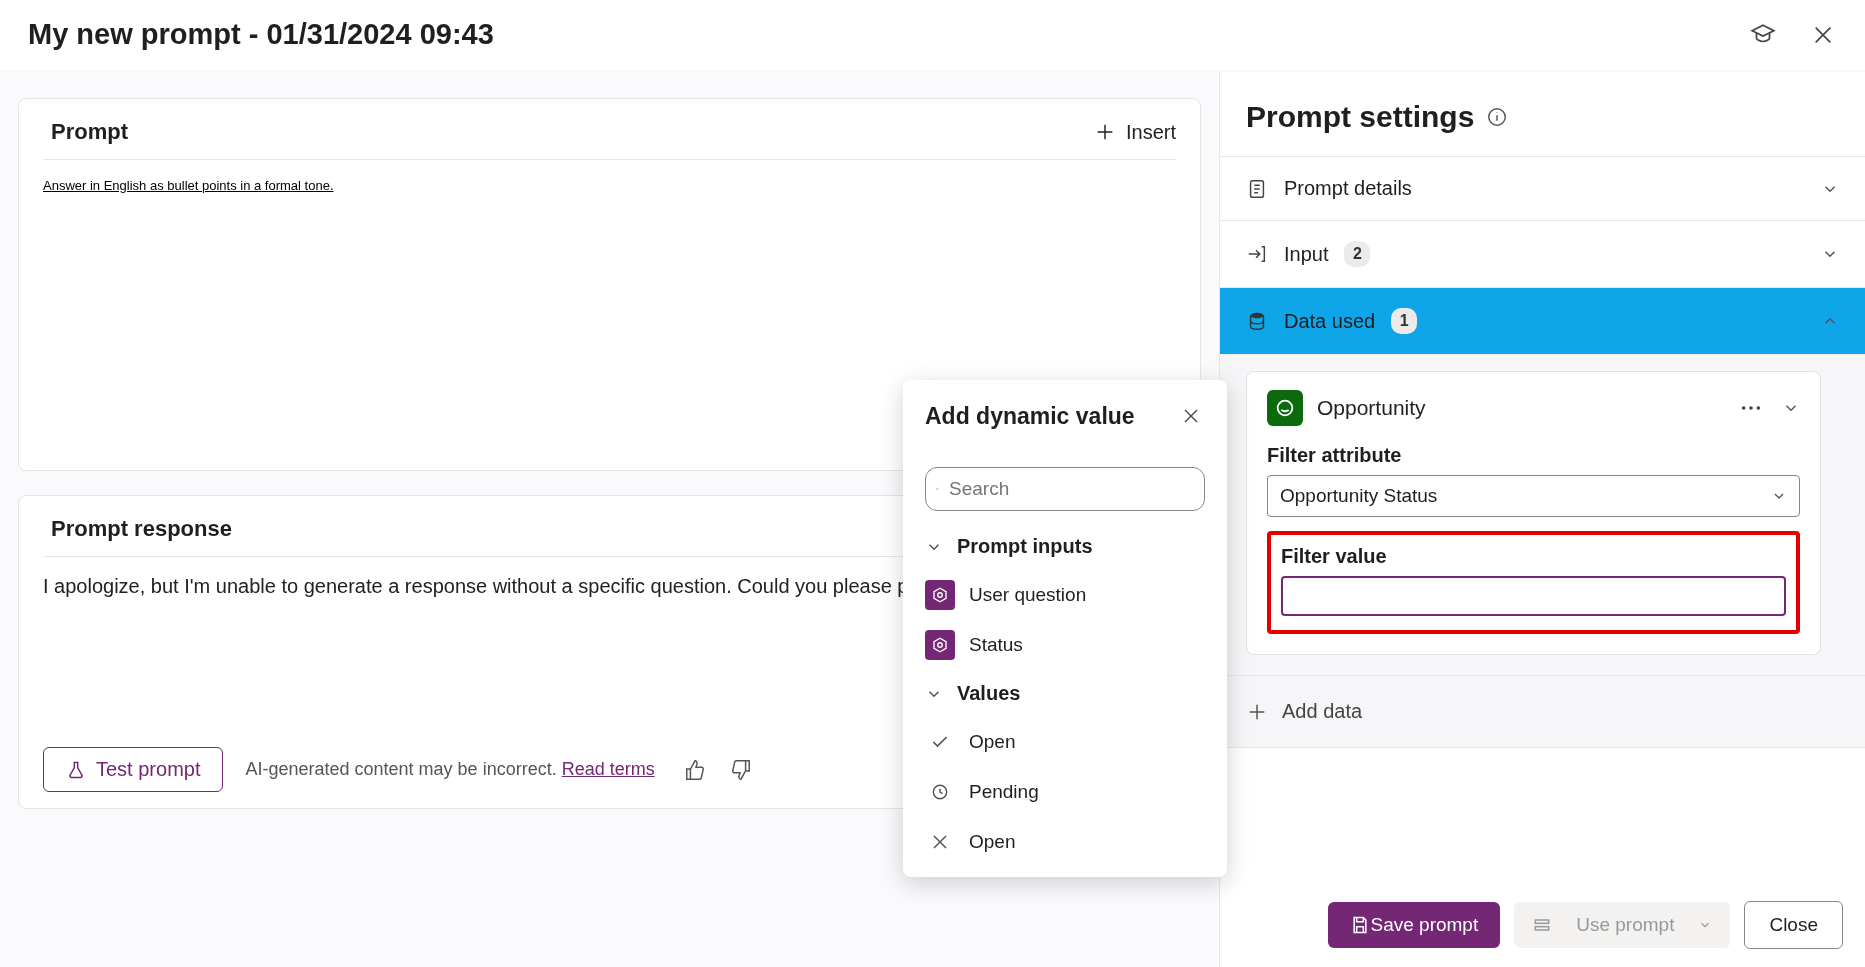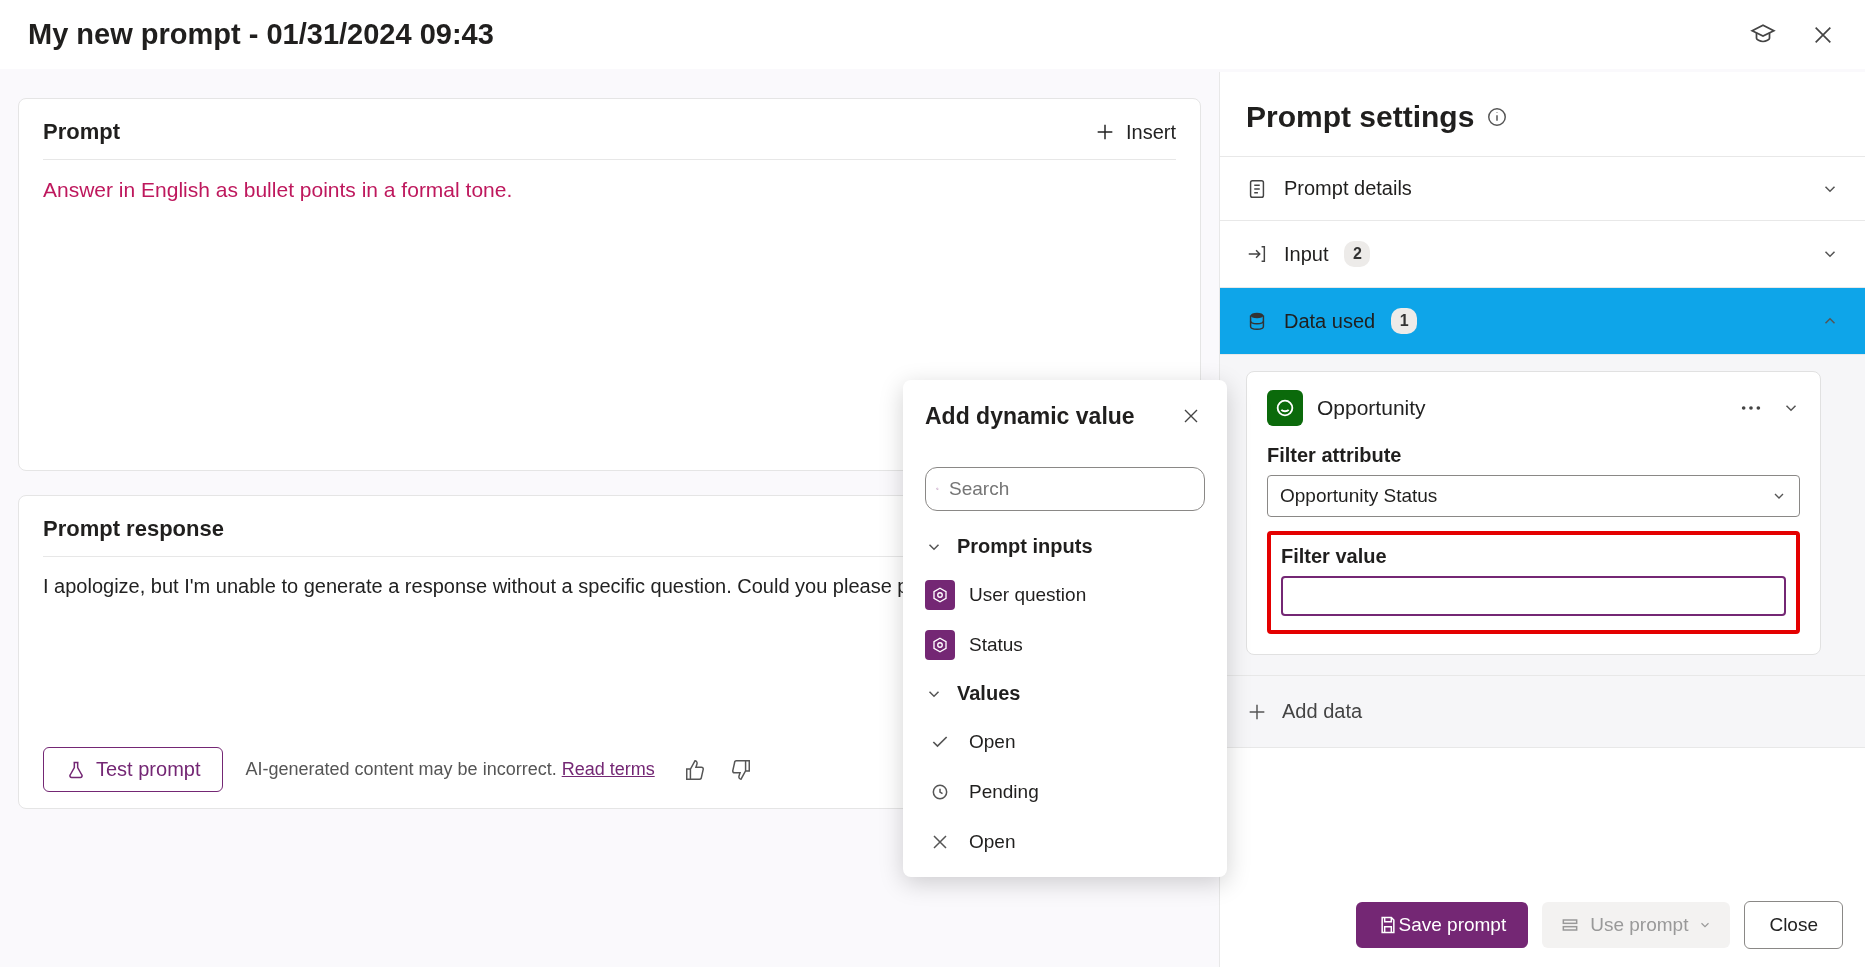--- a/index.html
+++ b/index.html
@@ -5,23 +5,23 @@
   * { box-sizing: border-box; margin: 0; padding: 0; font-family: "Segoe UI", Arial, sans-serif; }
   body { background: #faf9fc; color: #201f1e; width: 1865px; height: 967px; overflow: hidden; position: relative; }
   .header { display: flex; align-items: center; justify-content: space-between; padding: 18px 28px 18px 28px; background: #fff; }
   .header-title { font-size: 29px; font-weight: 600; color: #201f1e; }
   .header-actions { display: flex; gap: 32px; align-items: center; }
   .icon-btn { cursor: pointer; display: inline-flex; align-items: center; justify-content: center; width: 28px; height: 28px; }
   .main { display: flex; position: absolute; top: 72px; left: 0; right: 0; bottom: 0; }
   .left { flex: 1; padding: 26px 18px 0 18px; display: flex; flex-direction: column; gap: 24px; background:#faf9fc; }
   .card { background: #fff; border: 1px solid #e5e5e5; border-radius: 8px; padding: 20px 24px; position: relative; }
   .card-header { display: flex; align-items: center; justify-content: space-between; padding-bottom: 14px; border-bottom: 1px solid #e7e7e7; }
-  .card-title { font-size: 22px; font-weight: 600; }
+  .card-title { font-size: 22px; font-weight: 600; margin-left: 8px; }
   .insert-btn { display: flex; align-items: center; gap: 10px; font-size: 20px; cursor: pointer; color: #222; }
-  .prompt-body { padding-top: 18px; font-size: 21px; color: #be185d; min-height: 290px; }
+  .prompt-body { padding-top: 18px; font-size: 13px; color: #000000; min-height: 290px; text-decoration: underline; }
   .response-body { padding-top: 18px; font-size: 20px; color: #222; min-height: 170px; }
   .response-footer { display: flex; align-items: center; gap: 22px; margin-top: 10px; padding-top:10px;}
   .test-btn { border: 1px solid #742774; color: #742774; background: #fff; border-radius: 6px; padding: 10px 22px; font-size: 20px; display: flex; align-items: center; gap: 10px; cursor: pointer; }
   .disclaimer { font-size: 18px; color: #555; }
   .read-terms { color: #742774; text-decoration: underline; cursor: pointer; }
   .thumbs { display:flex; gap:18px; margin-left:4px;}
   .right { width: 646px; background: #fff; border-left: 1px solid #e8e8e8; display: flex; flex-direction: column; position:relative;}
   .settings-header { font-size: 30px; font-weight: 700; padding: 28px 26px 22px 26px; display:flex; align-items:center; gap:12px;}
   .accordion { border-top: 1px solid #e8e8e8; }
   .acc-row { display: flex; align-items: center; justify-content: space-between; padding: 20px 26px; border-bottom: 1px solid #e8e8e8; cursor: pointer; }
@@ -36,21 +36,21 @@
   .entity-name { font-size:21px; color:#222; }
   .entity-head-right { display:flex; align-items:center; gap:20px;}
   .field-label { font-size:20px; font-weight:600; margin-bottom:8px; display:block;}
   .select-wrap { border:1px solid #8a8886; border-radius:4px; height:42px; display:flex; align-items:center; justify-content:space-between; padding:0 12px; font-size:19px; margin-bottom:14px; cursor:pointer; background:#fff;}
   .filter-value-box { border:4px solid #e40000; border-radius:4px; padding:10px 10px 14px 10px; margin-top:4px;}
   .filter-value-input { width:100%; height:40px; border:2px solid #742774; border-radius:4px; padding:0 10px; font-size:18px; outline:none;}
   @keyframes blink { 50% { opacity:0; } }
   .add-data { display:flex; align-items:center; gap:14px; padding:24px 26px; font-size:20px; color:#444; cursor:pointer; background:#f6f6f8; border-bottom:1px solid #e8e8e8;}
   .footer-bar { position:absolute; bottom:0; right:0; display:flex; gap:14px; padding:18px 22px; align-items:center; background:#fff;}
   .btn-primary { background:#742774; color:#fff; border:none; border-radius:6px; padding:12px 22px; font-size:19px; display:flex; align-items:center; cursor:pointer;}
-  .btn-secondary { background:#f3f2f1; color:#999; border:none; border-radius:6px; padding:12px 18px; font-size:19px; display:flex; align-items:center; gap:10px; cursor:not-allowed;}
+  .btn-secondary { background:#f3f2f1; color:#999; border:none; border-radius:6px; padding:12px 18px; font-size:19px; display:flex; align-items:center; gap:24px; cursor:not-allowed;}
   .btn-outline { background:#fff; color:#222; border:1px solid #8a8886; border-radius:6px; padding:12px 24px; font-size:19px; cursor:pointer;}
   
   .popover { position:absolute; width:324px; background:#fff; border-radius:8px; box-shadow:0 6px 24px rgba(0,0,0,0.18); left:903px; top:380px; z-index:50; padding:0 0 10px 0;}
   .pop-head { display:flex; align-items:center; justify-content:space-between; padding:22px 22px 14px 22px;}
   .pop-title { font-size:23px; font-weight:600;}
   .search-wrap { margin:23px 22px 12px 22px; border:1px solid #8a8886; border-radius:12px; height:44px; display:flex; align-items:center; padding:0 10px; gap:10px;}
   .search-wrap input { border:none; outline:none; font-size:19px; flex:1; color:#605e5c;}
   .group-head { display:flex; align-items:center; gap:14px; padding:12px 22px; font-size:20px; font-weight:600; cursor:pointer;}
   .item-row { display:flex; align-items:center; gap:14px; padding:10px 22px; font-size:19px; cursor:pointer;}
   .item-icon { width:30px; height:30px; border-radius:4px; display:flex; align-items:center; justify-content:center; font-size:16px;}

